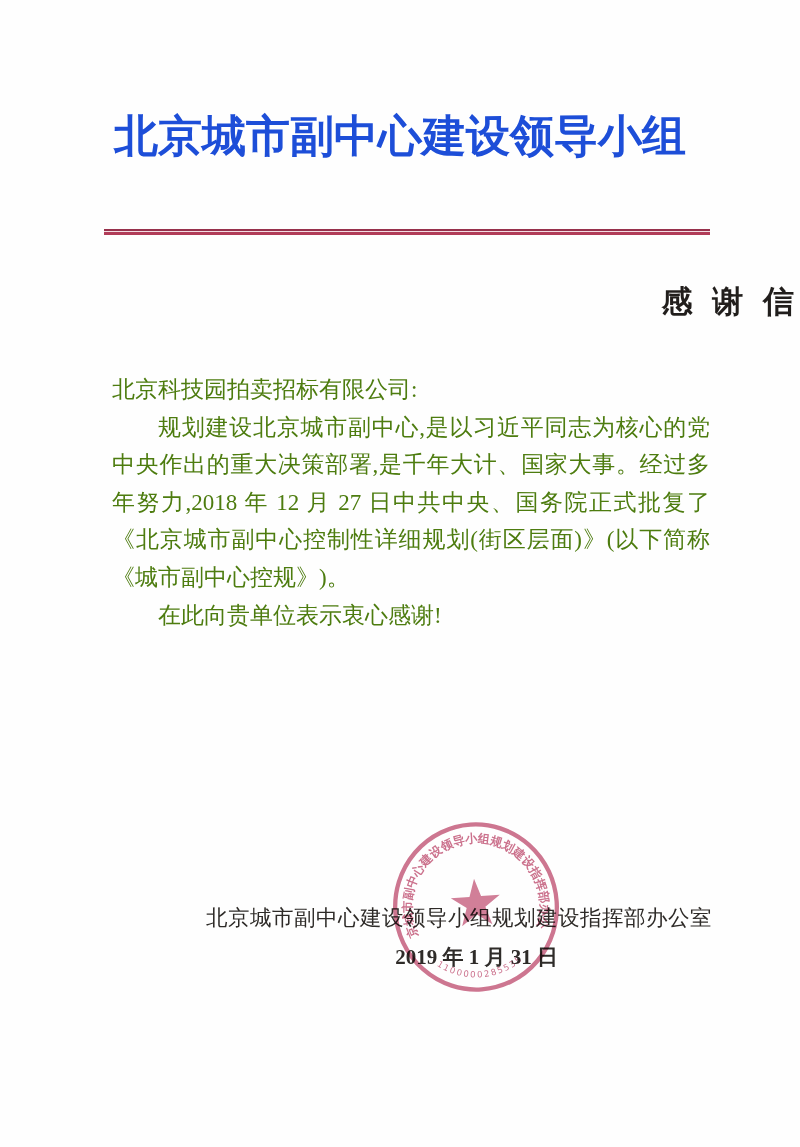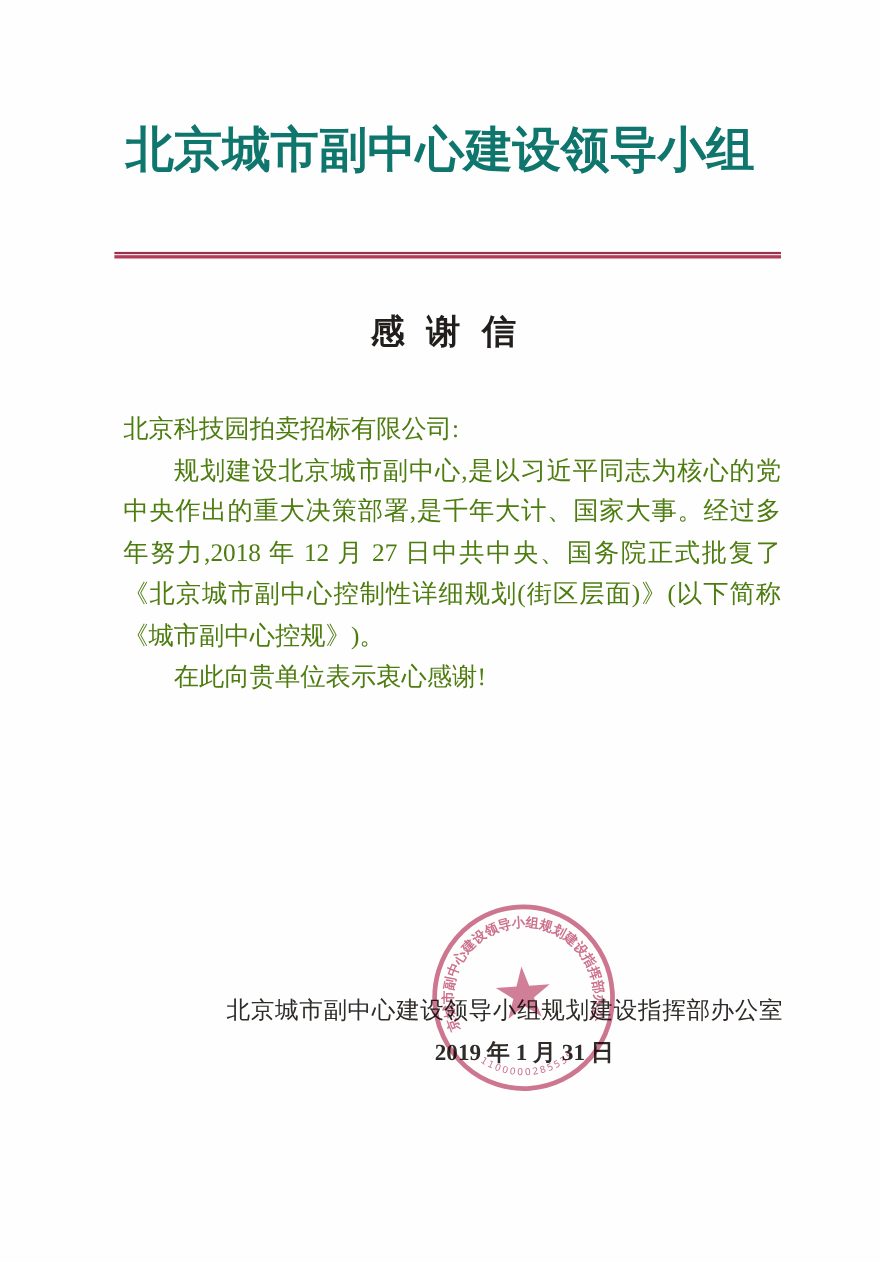--- a/index.html
+++ b/index.html
@@ -16,21 +16,21 @@
     font-family: "Liberation Serif", "DejaVu Serif", serif;
   }
 
   
   .letterhead {
     position: absolute;
     top: 108px;
     left: 0;
     width: 100%;
     text-align: center;
-    color: #0f766e;
+    color: #1d4ed8;
     font-weight: bold;
     font-size: 44px;
     line-height: 57px;
     letter-spacing: 0px;
   }
   .red-rule {
     position: absolute;
     top: 229px;
     left: 104px;
     width: 606px;
@@ -39,21 +39,21 @@
   .rule-gap   { height: 1px; background: #f3dde2; }
   .rule-thick { height: 3px; background: #b13c58; }
 
   
   .letter-title {
     position: absolute;
     top: 281px;
     left: 0;
     width: 100%;
     margin: 0;
-    text-align: center;
+    text-align: right;
     text-indent: 12px;
     font-size: 31px;
     font-weight: 600;
     letter-spacing: 6px;
     color: #211e1c;
   }
 
   
   .letter-body {
     position: absolute;

